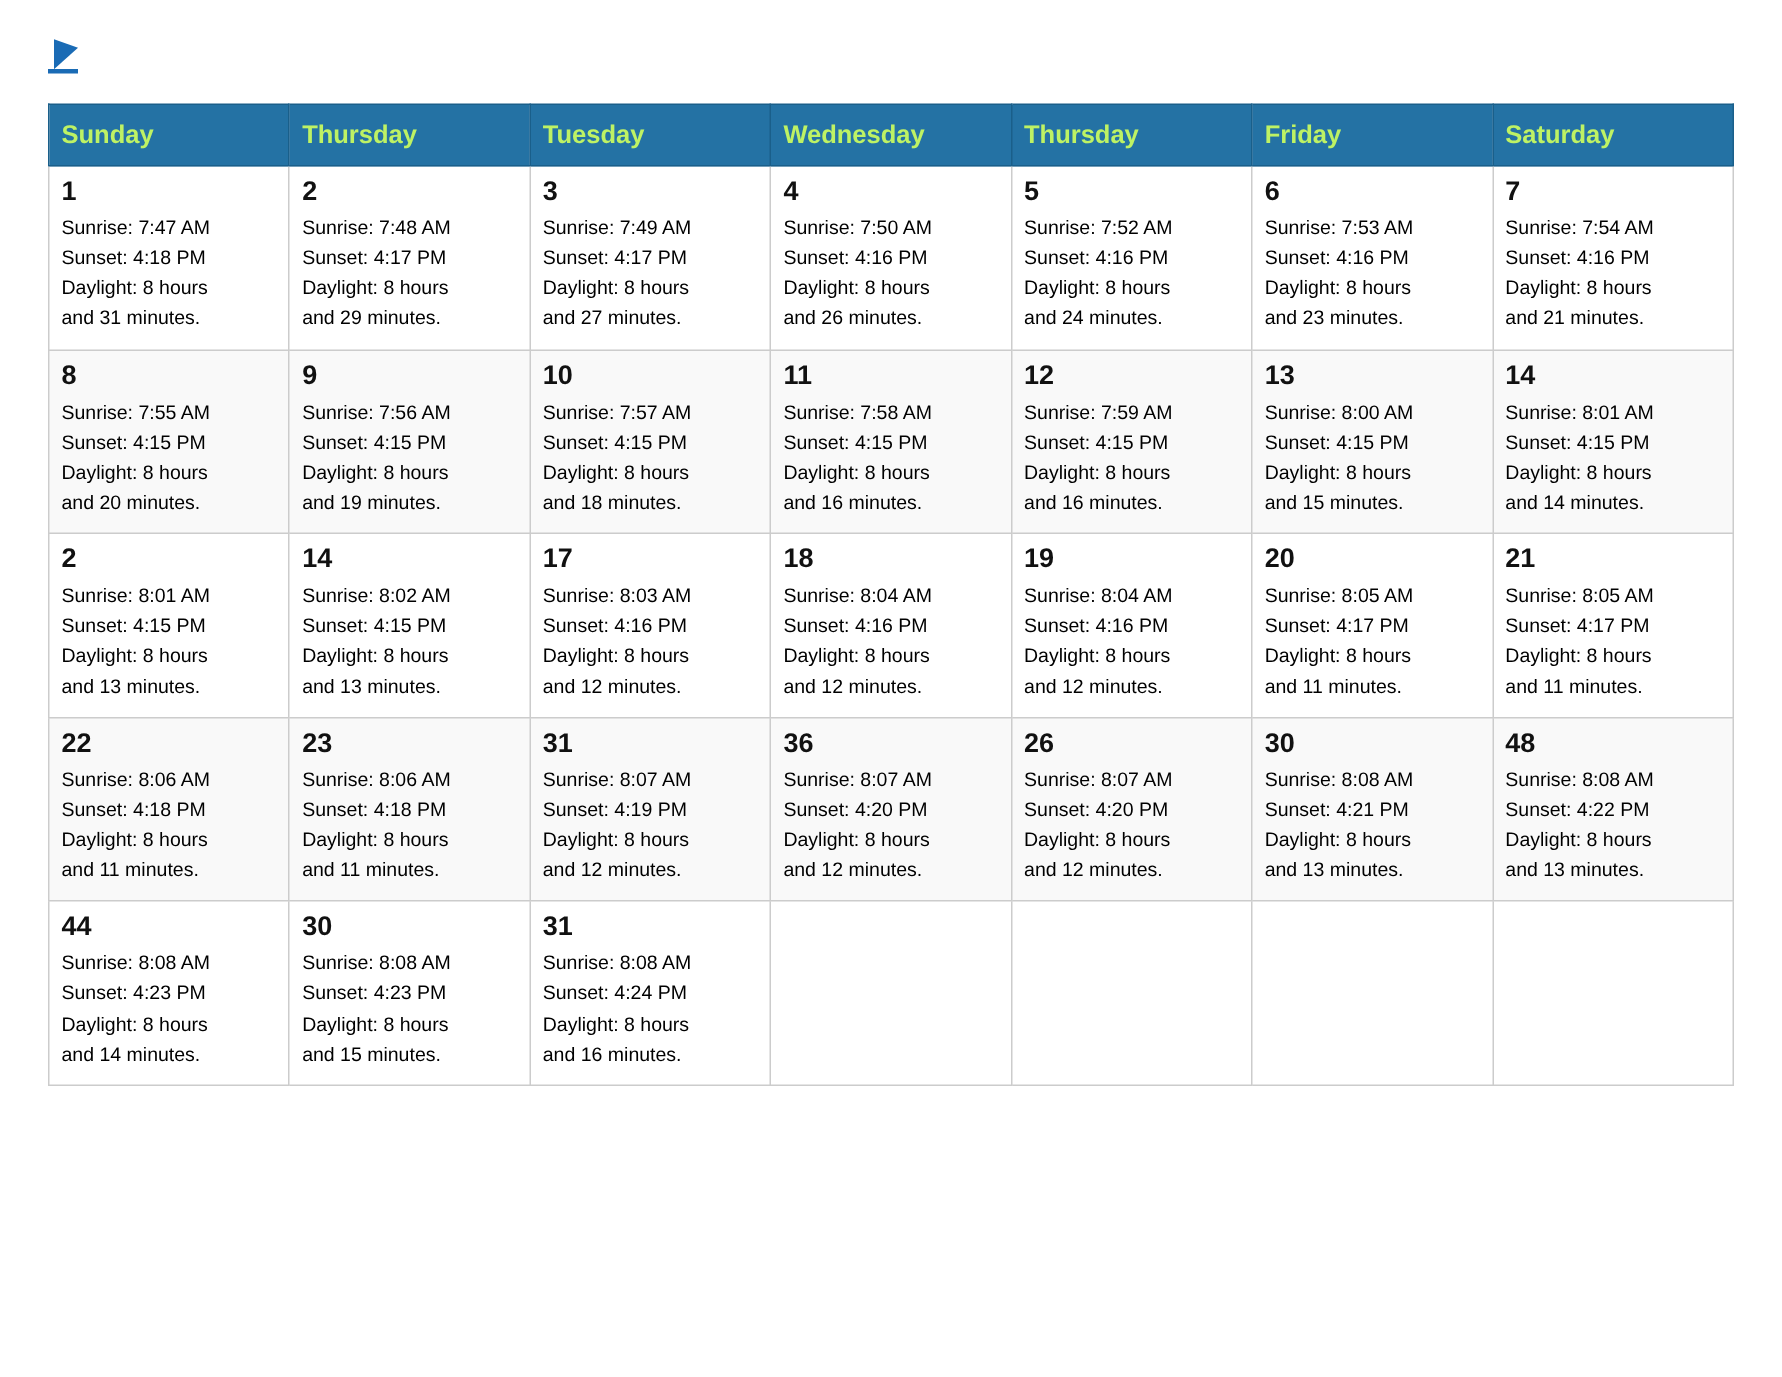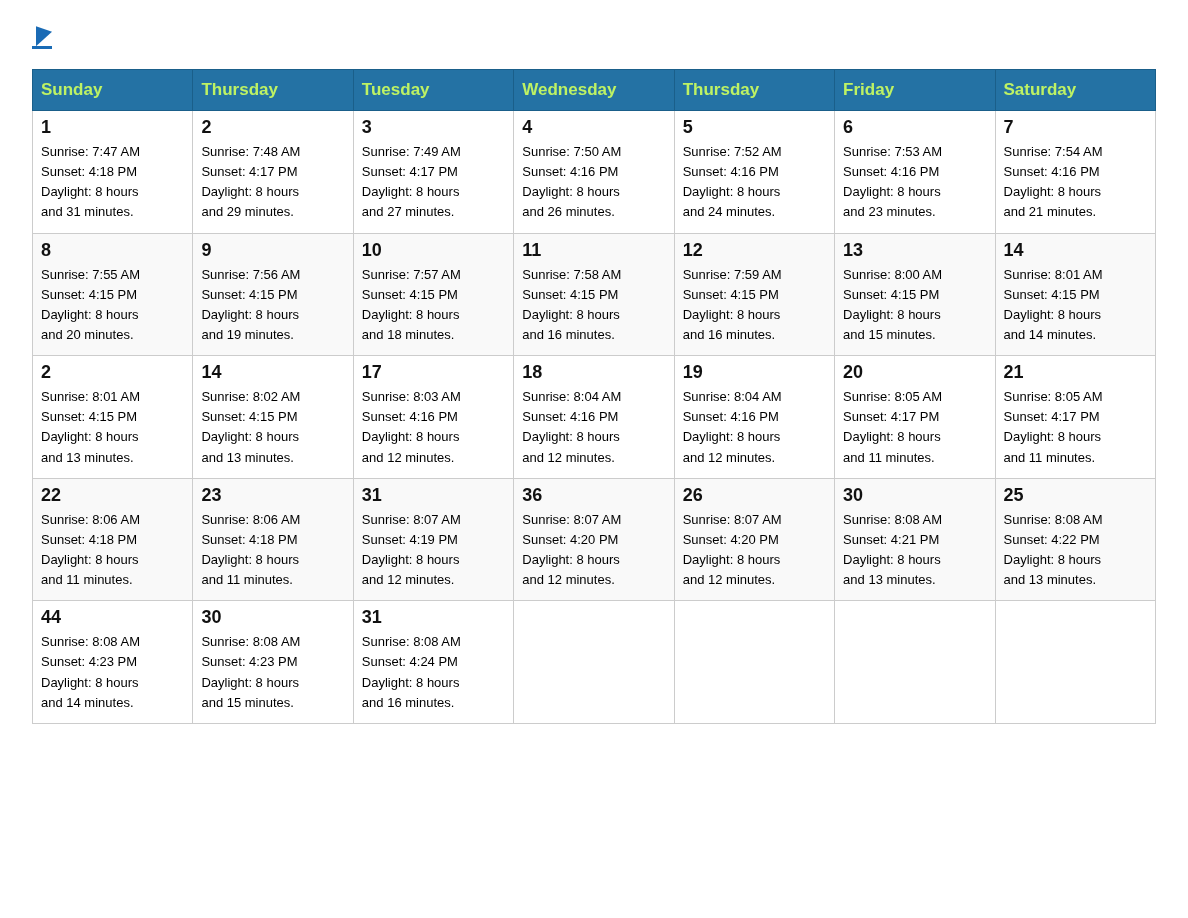--- a/index.html
+++ b/index.html
@@ -256,21 +256,21 @@
         </td>
         <td>
           <div class="day-num">26</div>
           <div class="day-info">Sunrise: 8:07 AM<br>Sunset: 4:20 PM<br>Daylight: 8 hours<br>and 12 minutes.</div>
         </td>
         <td>
           <div class="day-num">30</div>
           <div class="day-info">Sunrise: 8:08 AM<br>Sunset: 4:21 PM<br>Daylight: 8 hours<br>and 13 minutes.</div>
         </td>
         <td>
-          <div class="day-num">25</div>
+          <div class="day-num">48</div>
           <div class="day-info">Sunrise: 8:08 AM<br>Sunset: 4:22 PM<br>Daylight: 8 hours<br>and 13 minutes.</div>
         </td>
       </tr>
       <tr>
         <td>
           <div class="day-num">44</div>
           <div class="day-info">Sunrise: 8:08 AM<br>Sunset: 4:23 PM<br>Daylight: 8 hours<br>and 14 minutes.</div>
         </td>
         <td>
           <div class="day-num">30</div>

